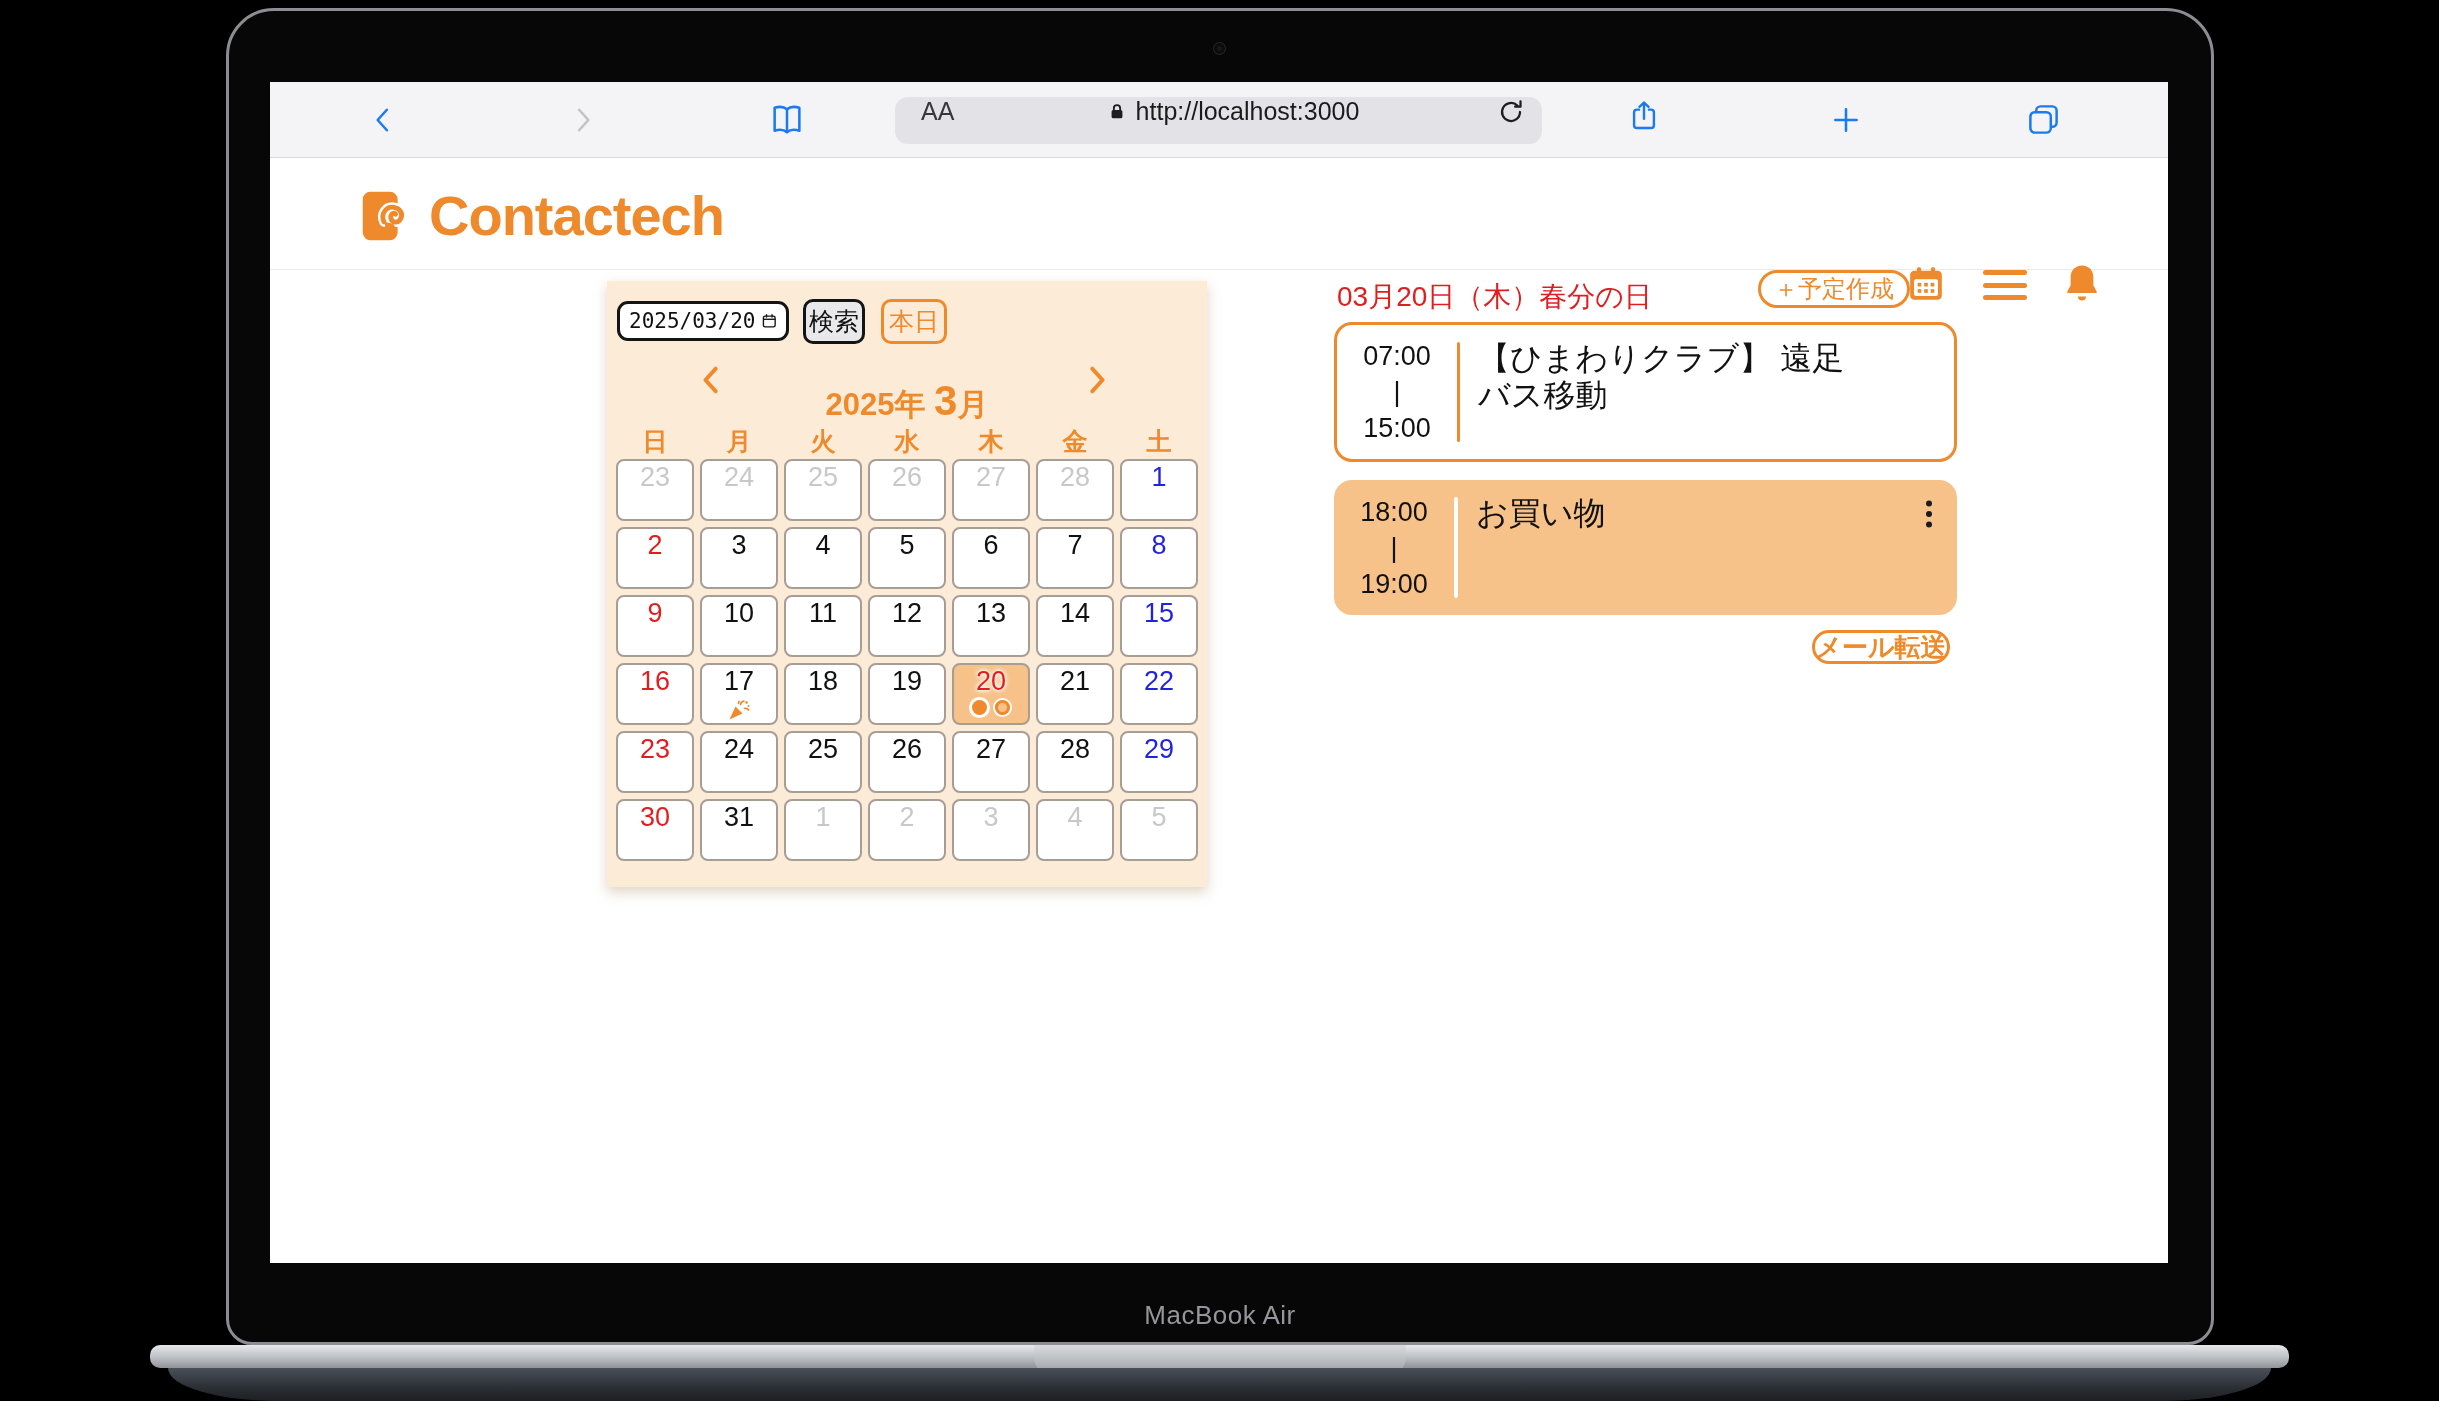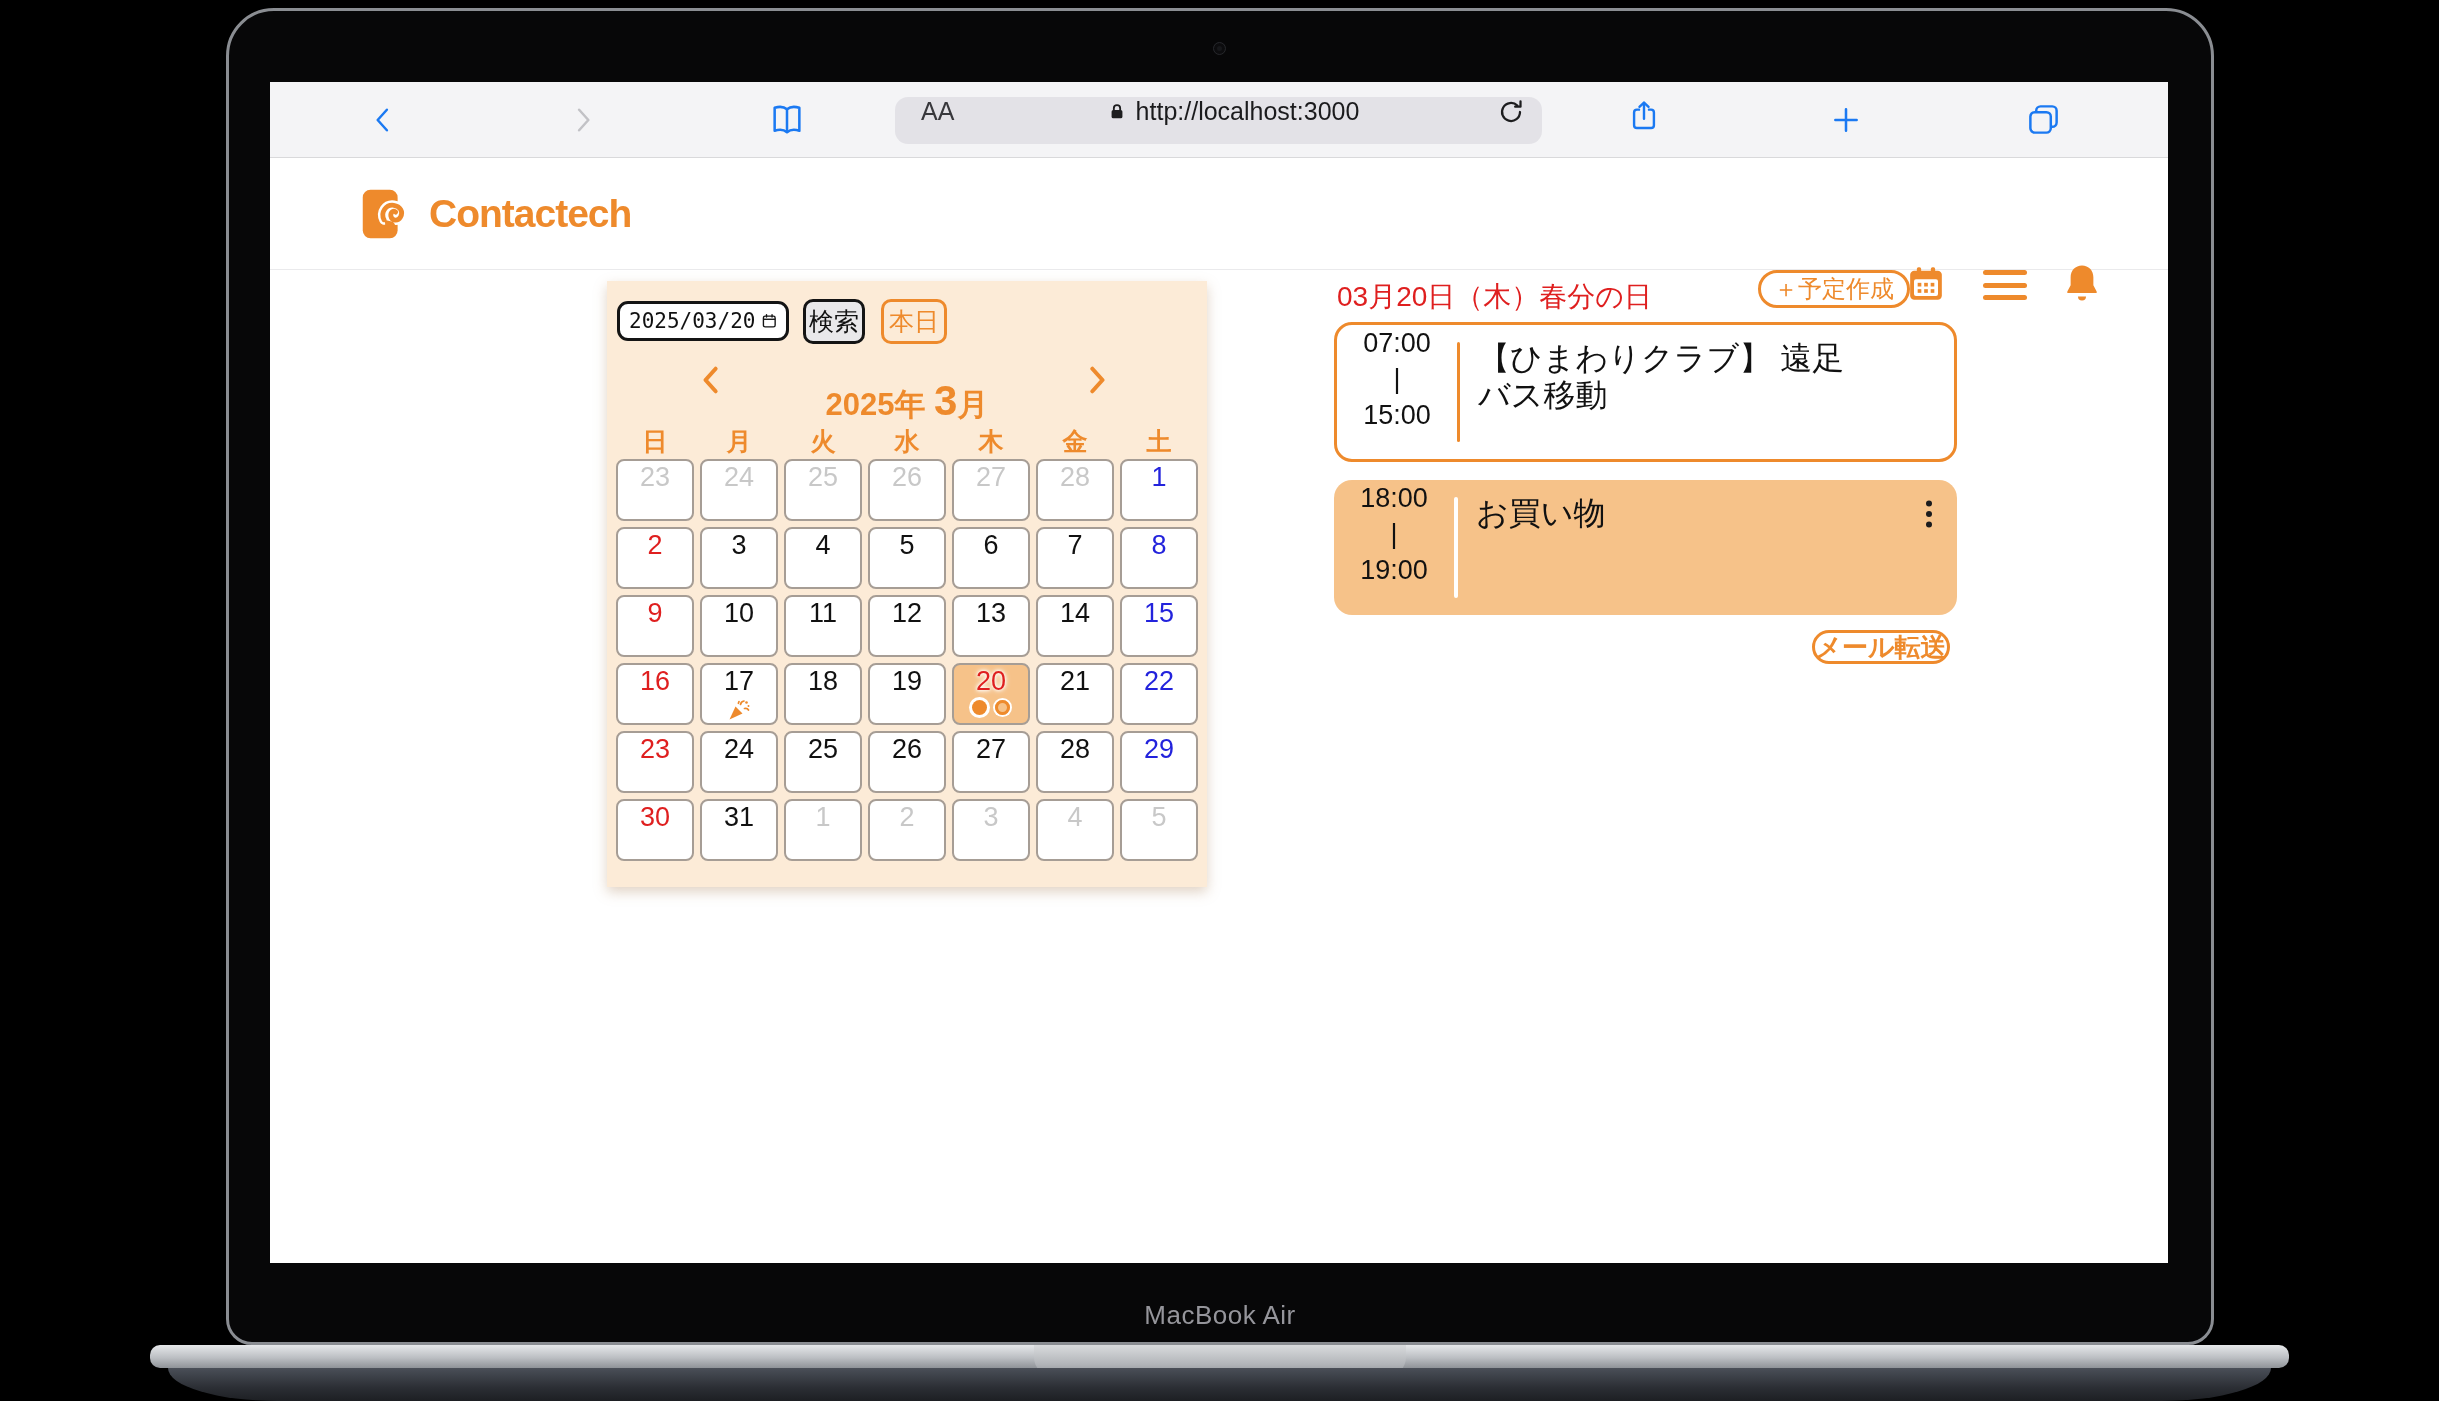--- a/index.html
+++ b/index.html
@@ -43,21 +43,21 @@
   .url-center{margin:0 auto;display:flex;align-items:center;gap:9px;}
   .url-text{font-size:25px;color:#1B1B1D;}
   .url-reload{position:absolute;right:16px;width:30px;height:30px;}
   .tb-share{left:1356px;top:15px;width:36px;height:38px;}
   .tb-plus{left:1560px;top:22px;width:32px;height:32px;}
   .tb-tabs{left:1756px;top:20px;width:35px;height:35px;}
 
   
   .app-header{position:absolute;left:0;top:77px;width:1898px;height:111px;background:#fff;border-bottom:1px solid #EAEAEC;}
   .logo{position:absolute;left:85px;top:24px;display:flex;align-items:center;gap:12px;}
-  .logo-text{font-size:39px;font-weight:800;color:var(--brand-orange);letter-spacing:-1px;
+  .logo-text{font-size:56px;font-weight:800;color:var(--brand-orange);letter-spacing:-1px;
       font-family:"Liberation Sans","DejaVu Sans",sans-serif;}
   .hd-ic{position:absolute;display:flex;align-items:center;justify-content:center;}
   .hd-cal{left:1636px;top:105px;width:40px;height:40px;}
   .hd-menu{left:1713px;top:111px;width:44px;height:30px;flex-direction:column;justify-content:space-between;}
   .hd-menu span{display:block;width:44px;height:5px;border-radius:2.5px;background:var(--brand-orange);}
   .hd-bell{left:1790px;top:102px;width:44px;height:44px;}
 
   
   .cal-panel{position:absolute;left:337px;top:199px;width:600px;height:606px;background:var(--panel-bg);
       border-radius:0;box-shadow:0 5px 12px rgba(170,130,90,.35);}
@@ -96,21 +96,21 @@
 
   
   .day-heading{position:absolute;left:1067px;top:196px;font-size:28px;color:var(--accent-red);}
   .btn-create{position:absolute;left:1488px;top:188px;width:152px;height:38px;background:#fff;
       border:3px solid var(--brand-orange);border-radius:19px;color:var(--brand-orange);
       font-size:24px;display:flex;align-items:center;justify-content:center;}
   .event-list{position:absolute;left:1064px;top:240px;width:623px;display:flex;flex-direction:column;gap:18px;}
   .event-card{position:relative;width:623px;border-radius:18px;display:flex;}
   .event-card.outlined{min-height:140px;background:#fff;border:3px solid var(--brand-orange);}
   .event-card.filled{min-height:135px;background:var(--highlight-bg);}
-  .ev-time{width:120px;display:flex;flex-direction:column;align-items:center;
+  .ev-time{width:120px;display:flex;flex-direction:column;align-items:center;justify-content:center;
       font-size:27px;color:#111;line-height:36px;}
   .ev-divider{width:3px;background:var(--brand-orange);margin:17px 0;border-radius:2px;}
   .filled .ev-divider{width:4px;background:#fff;}
   .ev-body{flex:1;padding:15px 60px 12px 18px;font-size:32px;color:#111;line-height:37px;}
   .ev-kebab{position:absolute;right:20px;top:19px;width:14px;height:30px;}
   .btn-mail{position:absolute;left:1542px;top:548px;width:138px;height:34px;background:#fff;
       border:3px solid var(--brand-orange);border-radius:20px;color:var(--brand-orange);
       font-size:26px;font-weight:700;display:flex;align-items:center;justify-content:center;}
   svg{display:block;}
 </style>

